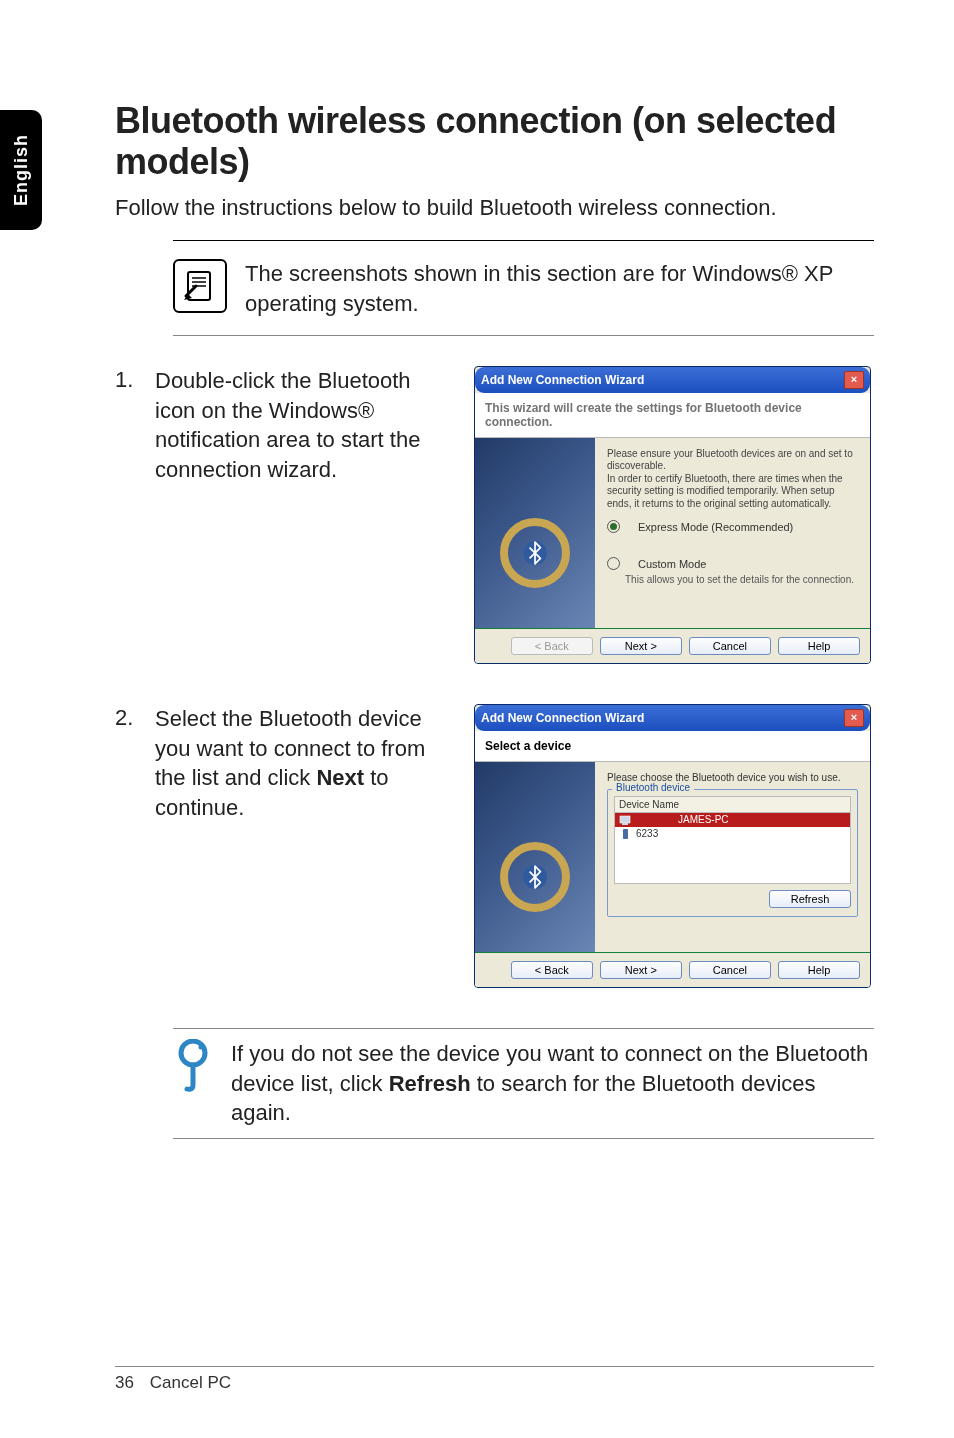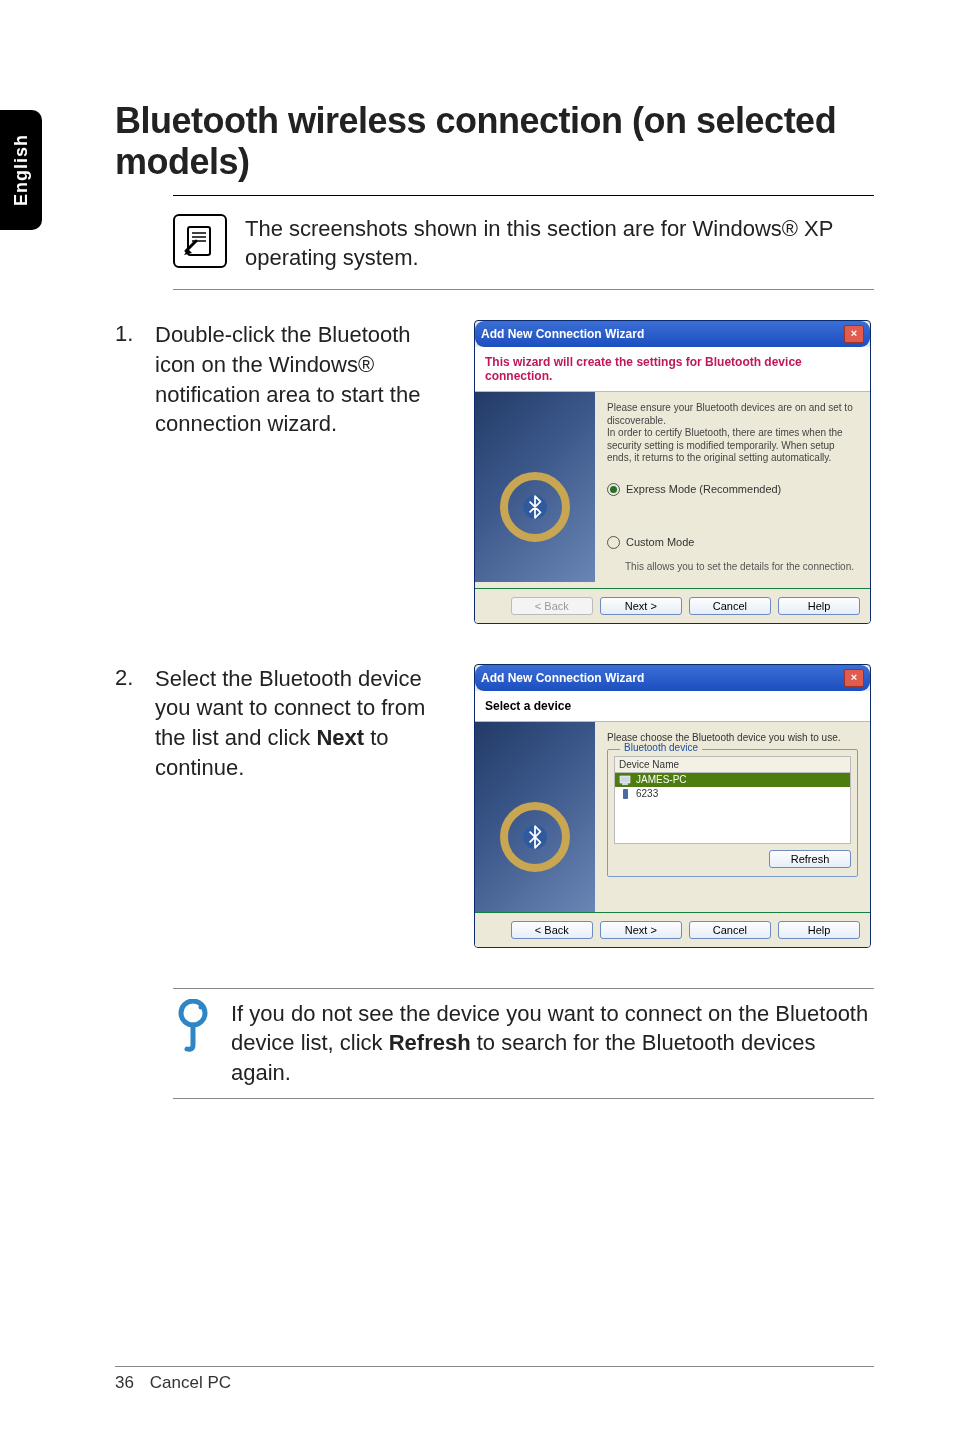--- a/index.html
+++ b/index.html
@@ -126,21 +126,21 @@
     width: 18px;
     height: 16px;
     font-size: 11px;
     line-height: 14px;
     text-align: center;
     border-radius: 2px;
   }
   .win-banner {
     background: #fff;
     padding: 8px 10px;
-    color: #be185d;
+    color: #737373;
     font-weight: bold;
     font-size: 12px;
     border-bottom: 1px solid #bbb;
   }
   .win-banner.sub {
     color: #000;
     font-weight: bold;
     font-size: 12px;
   }
   .win-body {
@@ -169,21 +169,22 @@
     justify-content:center;
   }
   .win-main {
     flex: 1;
     padding: 10px 12px;
     color: #333;
   }
   .radio-line {
     display: flex;
     align-items: center;
-    margin: 12px 0;
+    margin: 4px 0;
+    gap: 12px;
   }
   .radio-dot {
     width: 11px;
     height: 11px;
     border: 1px solid #555;
     border-radius: 50%;
     margin-right: 6px;
     position: relative;
     flex: 0 0 11px;
   }
@@ -229,21 +230,21 @@
   .device-group {
     border: 1px solid #7a9bd1;
     border-radius: 2px;
     padding: 6px 6px 8px 6px;
     margin-top: 6px;
     position: relative;
   }
   .device-group-title {
     position: absolute;
     top: -8px;
-    left: 12px;
+    left: 4px;
     background: #ece9d8;
     padding: 0 4px;
     color: #1b4ea5;
     font-size: 10px;
   }
   .device-list-head {
     background: #f3f1e3;
     border: 1px solid #bbb;
     border-bottom: none;
     padding: 2px 4px;
@@ -254,22 +255,23 @@
     height: 70px;
     background: #fff;
     font-size: 10px;
   }
   .device-row {
     display: flex;
     align-items: center;
     padding: 1px 4px;
   }
   .device-row.selected {
-    background: #4d7c0f;
+    background: #b91c1c;
     color: #fff;
+    gap: 42px;
   }
   .refresh-row {
     text-align: right;
     margin-top: 6px;
   }
 
   .tip-block {
     display: flex;
     align-items: flex-start;
     border-top: 1px solid #888;
@@ -308,20 +310,21 @@
 </head>
 <body>
 
 <div class="side-tab">
   <span>English</span>
 </div>
 
 <div class="content">
 
   <h1>Bluetooth wireless connection (on selected models)</h1>
+  <p class="intro">Follow the instructions below to build Bluetooth wireless connection.</p>
 
   <div class="note-block">
     <div class="note-icon-box">
       <svg width="36" height="36" viewBox="0 0 36 36">
         <rect x="6" y="4" width="22" height="28" rx="2" fill="none" stroke="#000" stroke-width="2"></rect>
         <line x1="10" y1="10" x2="24" y2="10" stroke="#000" stroke-width="1.5"></line>
         <line x1="10" y1="14" x2="24" y2="14" stroke="#000" stroke-width="1.5"></line>
         <line x1="10" y1="18" x2="24" y2="18" stroke="#000" stroke-width="1.5"></line>
         <path d="M4 28 L14 18" stroke="#000" stroke-width="3" stroke-linecap="round"></path>
         <path d="M2 32 L6 26 L10 30 Z" fill="#000"></path>

